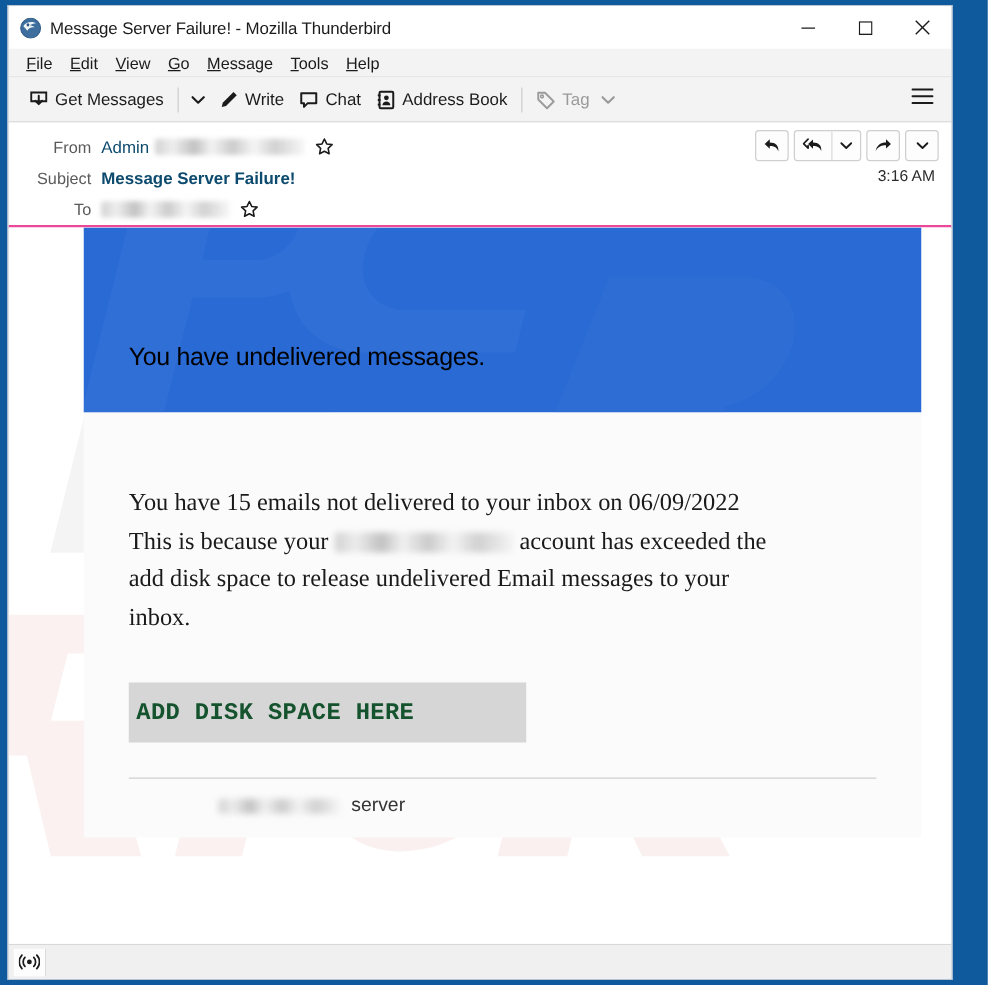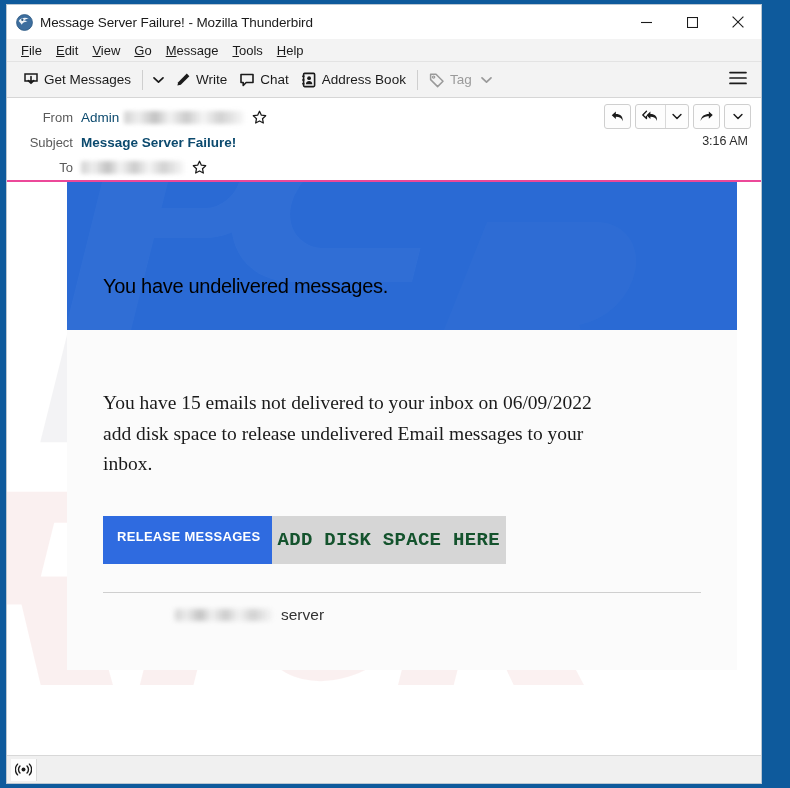--- a/index.html
+++ b/index.html
@@ -496,26 +496,28 @@
             <path d="M430 40 h112 a52 52 0 0 1 6 103 l44 84 h-70 l-38 -78 h-20 v78 h-62 z" fill="#3f79d6"></path>
           </g>
         </svg>
         <div id="banner-title">You have undelivered messages.</div>
       </div>
 
       <div id="body-card">
 
         <div id="body-text">
           <div>You have 15 emails not delivered to your inbox on 06/09/2022</div>
+          <div>
+            <span>This is because your </span><span class="blur" id="blur-body" style="width: 143px;"></span><span> account has exceeded the</span>
+          </div>
           <div>add disk space to release undelivered Email messages to your</div>
           <div>inbox.</div>
         </div>
 
         <div id="cta-row">
-          <div id="btn-release">RELEASE MESSAGES</div>
           <div id="btn-addspace">ADD DISK SPACE HERE</div>
         </div>
 
         <div id="footer-rule"></div>
 
         <div id="footer-row">
           <span class="blur" id="blur-footer" style="width: 97px;"></span>
           <span>server</span>
         </div>
 

